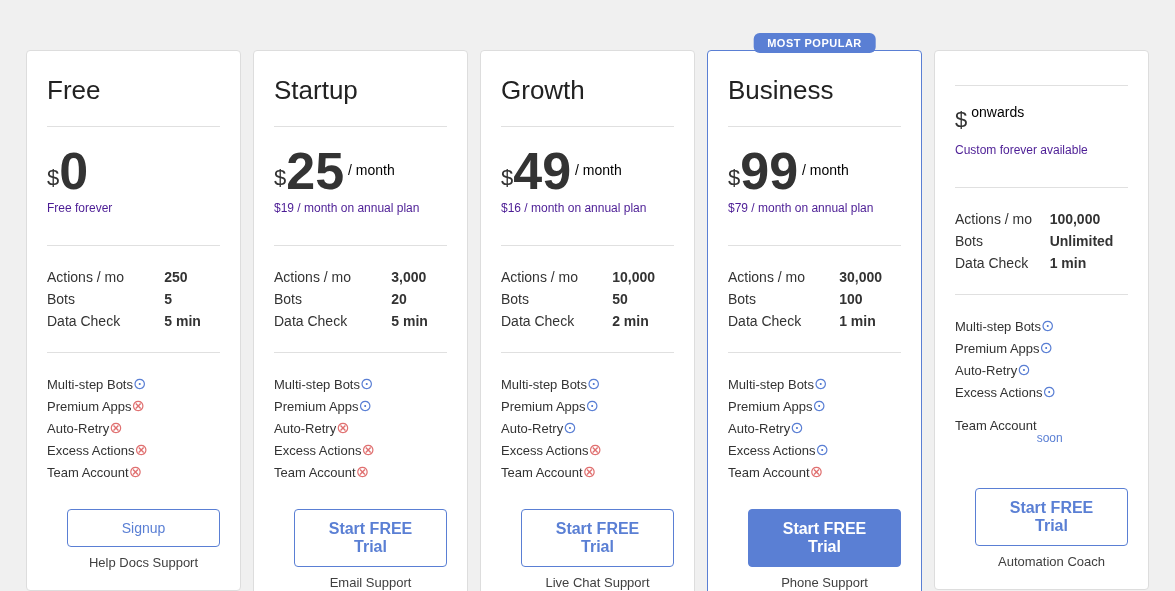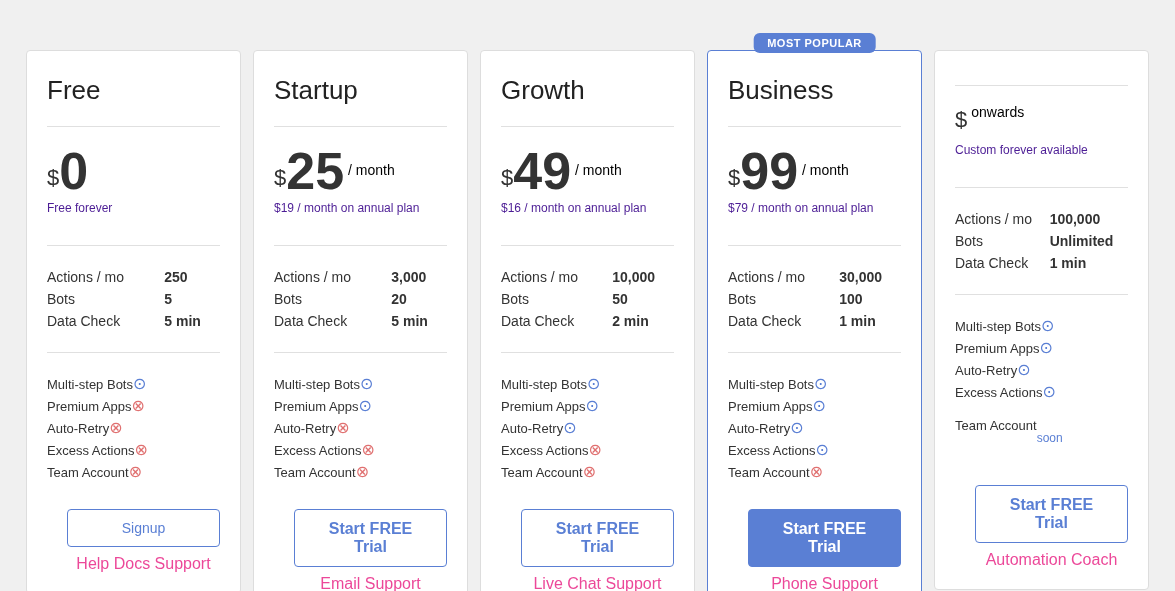--- a/index.html
+++ b/index.html
@@ -161,22 +161,22 @@
       background: #fff;
       color: #5a7fd4;
       border-radius: 4px;
       padding: 10px 24px;
       font-size: 14px;
       font-weight: 500;
       cursor: pointer;
       width: 100%;
     }
     .support-label {
-      font-size: 16px;
-      color: #ec4899;
+      font-size: 13px;
+      color: #404040;
       text-align: center;
     }
   </style>
 </head>
 <body>
 
 <div class="pricing-container">
 <div class="plan-card">
       <div class="plan-name">Free</div>
       <hr class="divider">

